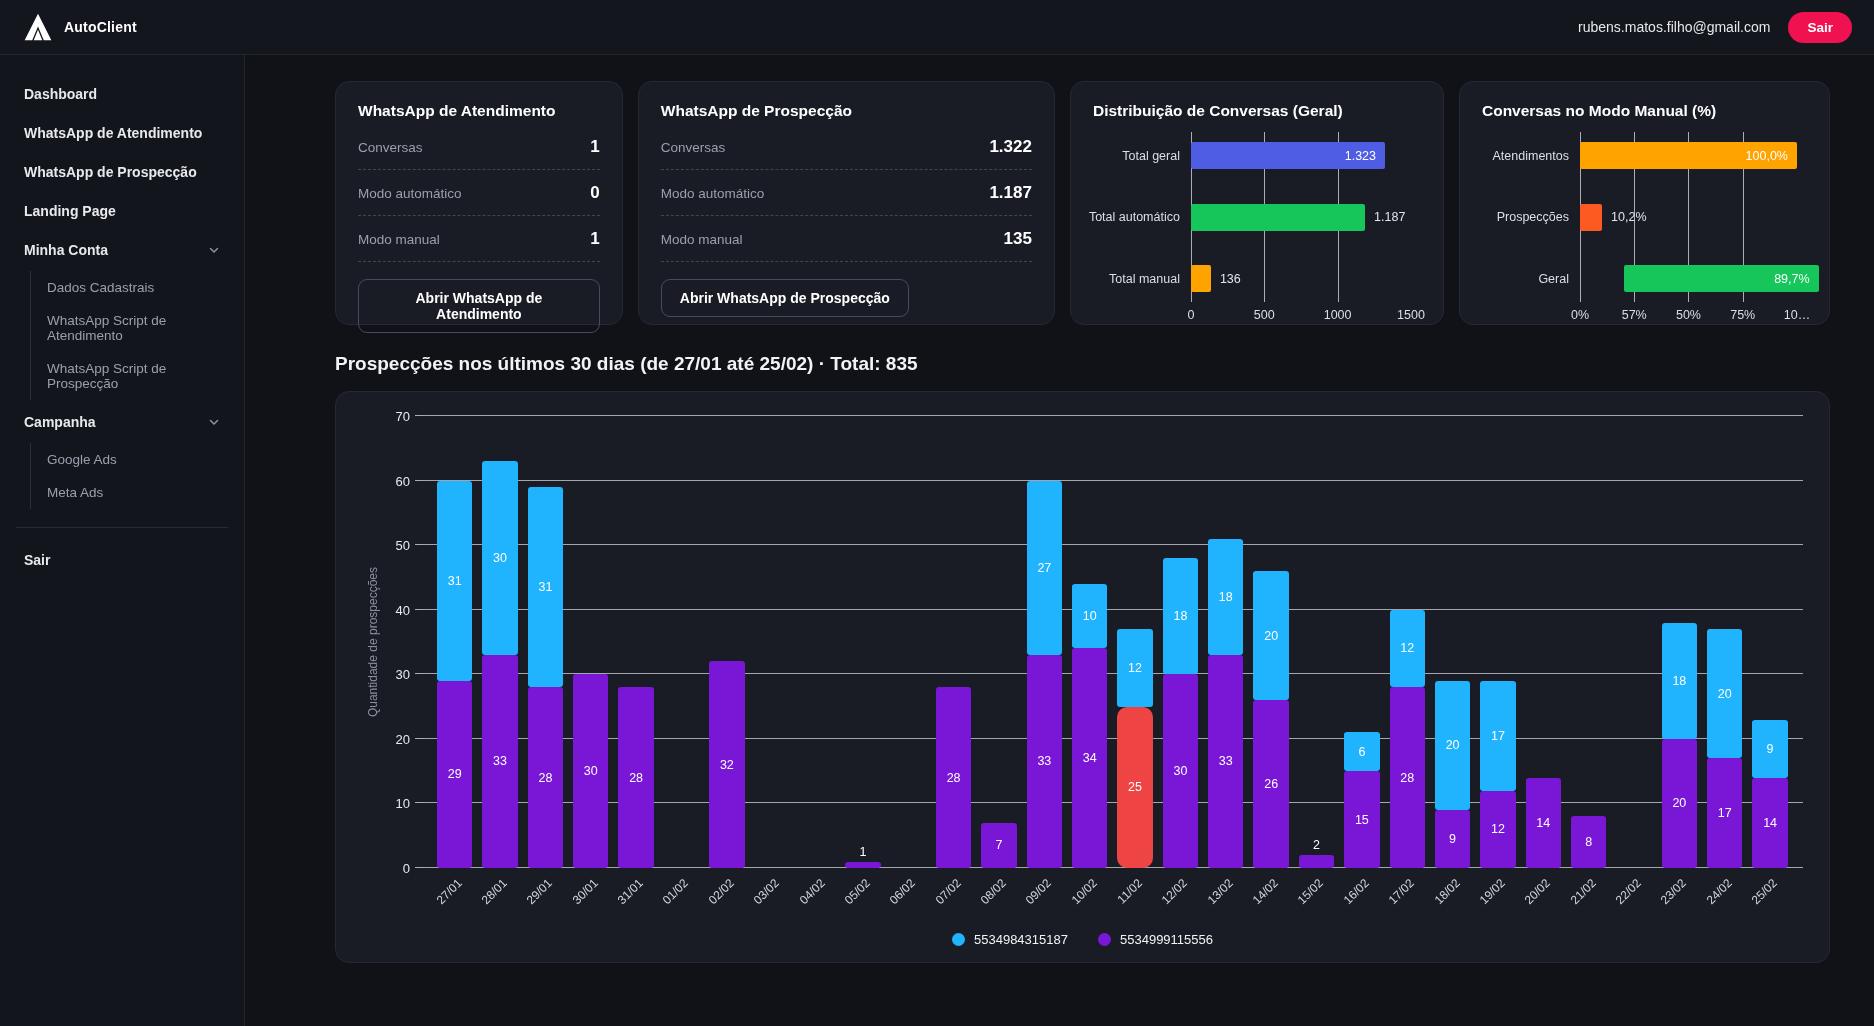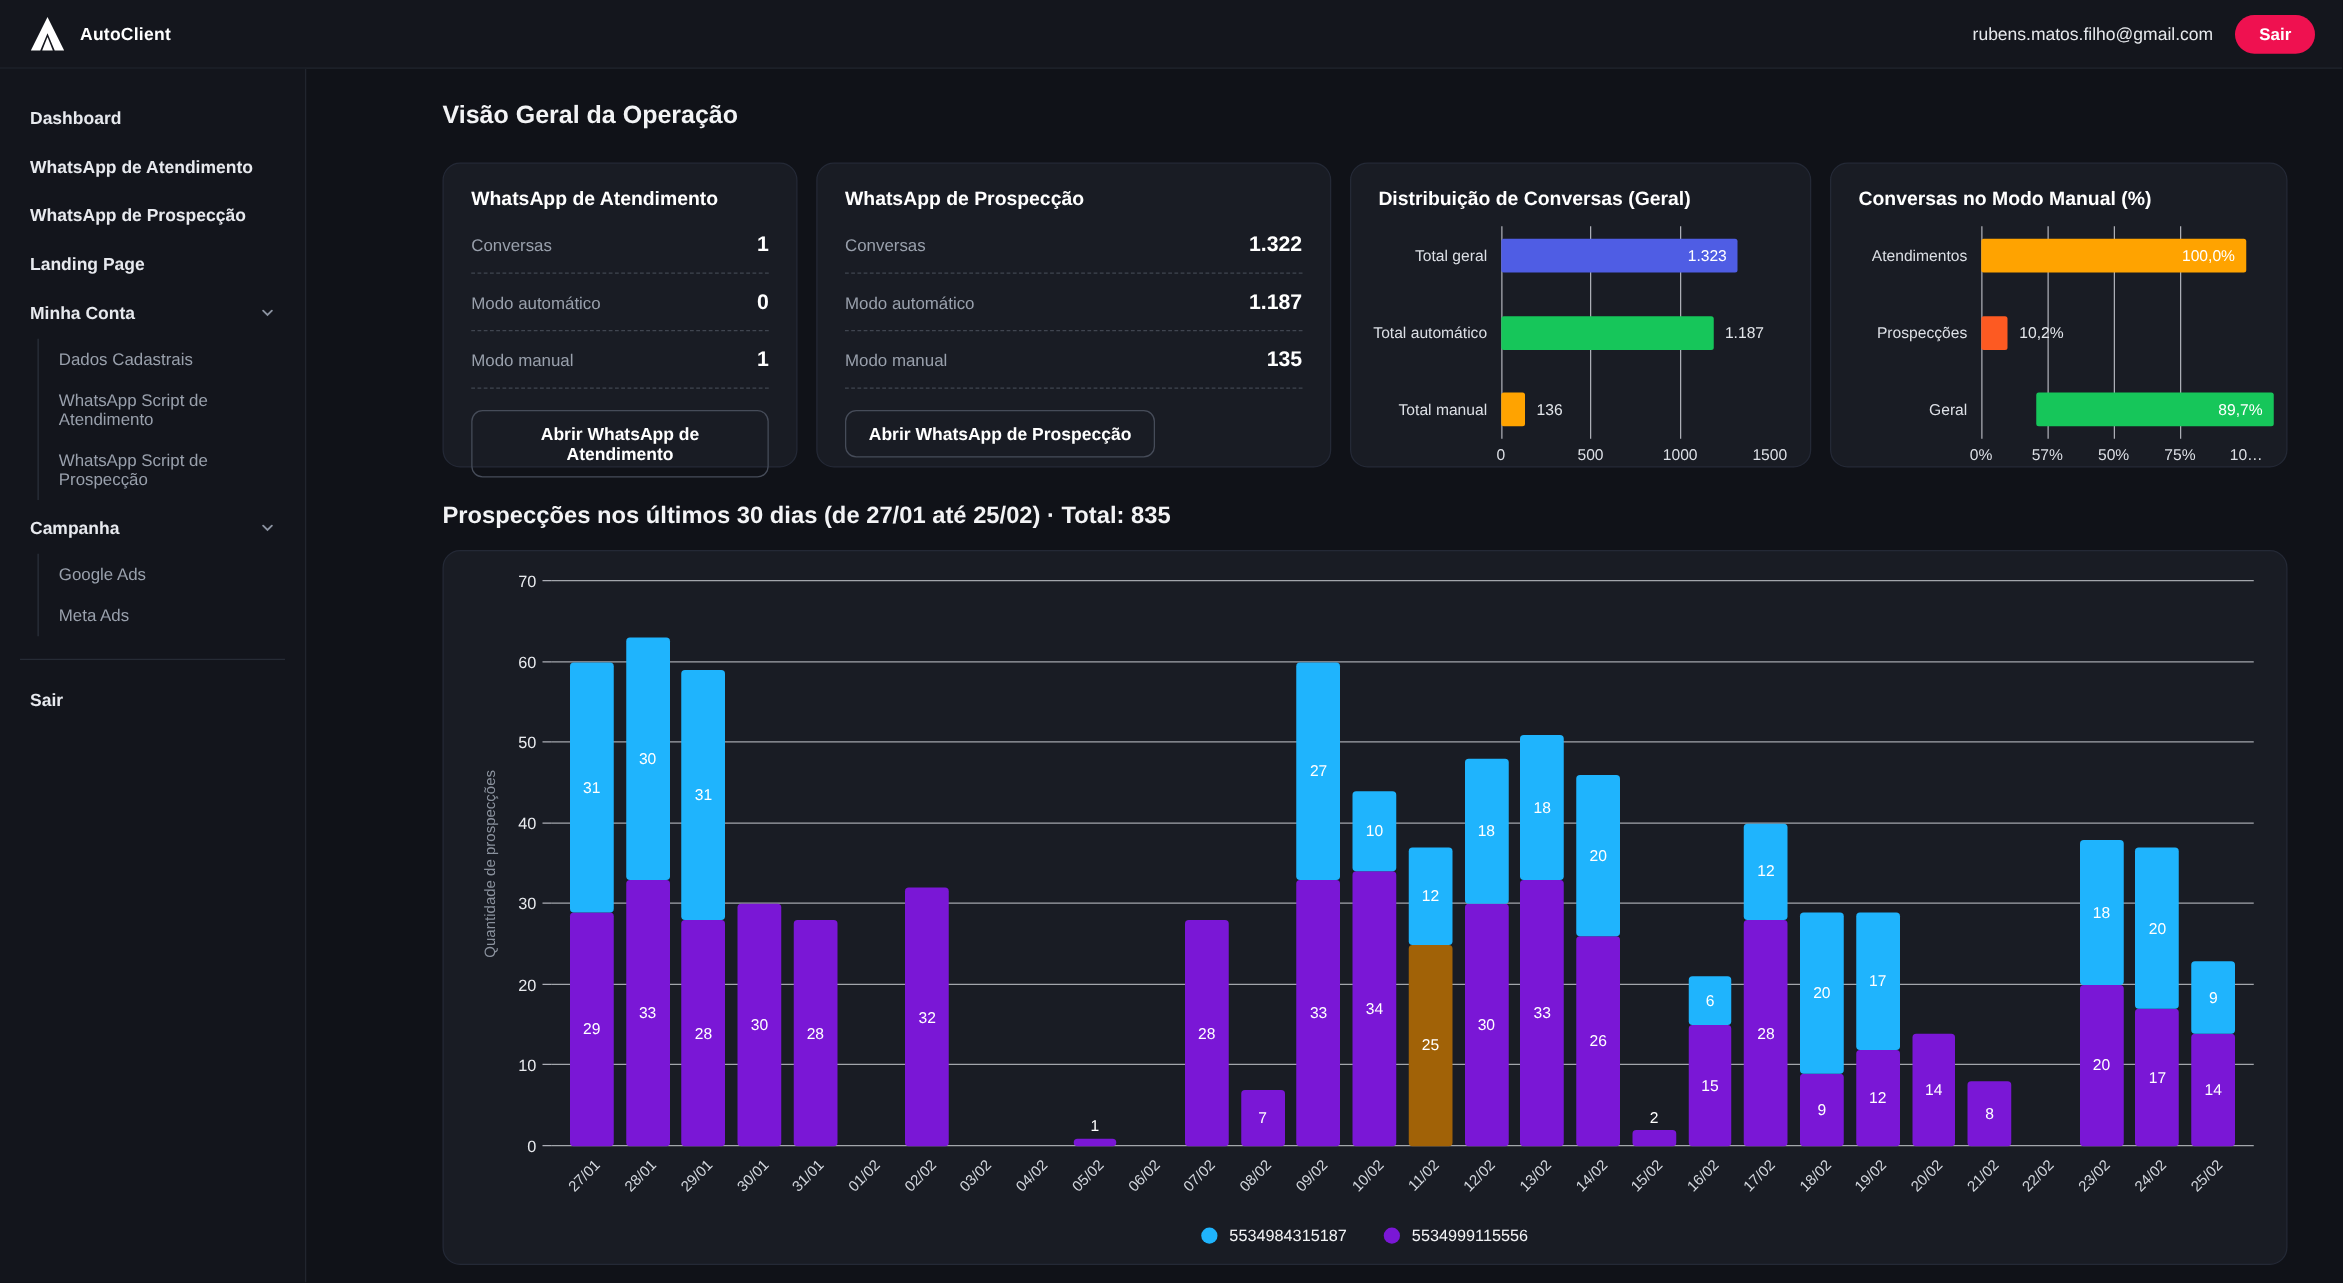--- a/index.html
+++ b/index.html
@@ -18,21 +18,21 @@
   .brand { display:flex; align-items:center; gap:10px; cursor:pointer; }
   .brand-name { font-size:14px; font-weight:700; color:#fff; letter-spacing:.2px; }
   .topbar-right { display:flex; align-items:center; gap:18px; }
   .user-email { font-size:14px; color:#e6e8ec; }
   .logout-btn {
     background:#ef1150; color:#fff; border:none; border-radius:999px;
     padding:8px 19px; font-size:13.5px; font-weight:600; cursor:pointer;
     font-family:inherit;
   }
   
-  .layout { display:flex; height:971px;gap:19px; }
+  .layout { display:flex; height:971px; }
   .sidebar {
     flex:0 0 245px; width:245px; background:#13151c; border-right:1px solid #21252e;
     padding:18px 0 0;
   }
   .nav-item {
     display:flex; align-items:center; justify-content:space-between;
     padding:10px 16px; margin:3px 8px; border-radius:8px;
     font-size:14px; font-weight:600; color:#e7e9ee; text-decoration:none; cursor:pointer;
   }
   .submenu { margin:0 0 4px 30px; border-left:1px solid #2b303b; }
@@ -191,21 +191,20 @@
       </div>
 
       <div class="side-divider"></div>
       <a class="nav-item">
           <span>Sair</span>
         </a>
     </nav>
   </aside>
 
   <main class="main">
-    <h1 class="overview-title">Visão Geral da Operação</h1>
 
     <div class="cards">
 
       <section class="card">
         <h3 class="card-title">WhatsApp de Atendimento</h3>
         <div class="stat-row">
           <span class="stat-label">Conversas</span>
           <span class="stat-value">1</span>
         </div>
         <div class="stat-row">
@@ -413,21 +412,21 @@
                 </div>
                 <div class="slot">
                   <div class="seg" style="bottom: 0%; height: 48.5714%; background: rgb(122, 23, 214);">
                     <div class="seg-label">34</div>
                   </div>
                   <div class="seg" style="bottom: 48.5714%; height: 14.2857%; background: rgb(31, 180, 253);">
                     <div class="seg-label">10</div>
                   </div>
                 </div>
                 <div class="slot">
-                  <div class="seg" style="bottom: 0%; height: 35.7143%; background: #a16207;">
+                  <div class="seg" style="bottom: 0%; height: 35.7143%; background: #ef4444; border-radius: 10px;">
                     <div class="seg-label">25</div>
                   </div>
                   <div class="seg" style="bottom: 35.7143%; height: 17.1429%; background: rgb(31, 180, 253);">
                     <div class="seg-label">12</div>
                   </div>
                 </div>
                 <div class="slot">
                   <div class="seg" style="bottom: 0%; height: 42.8571%; background: rgb(122, 23, 214);">
                     <div class="seg-label">30</div>
                   </div>

